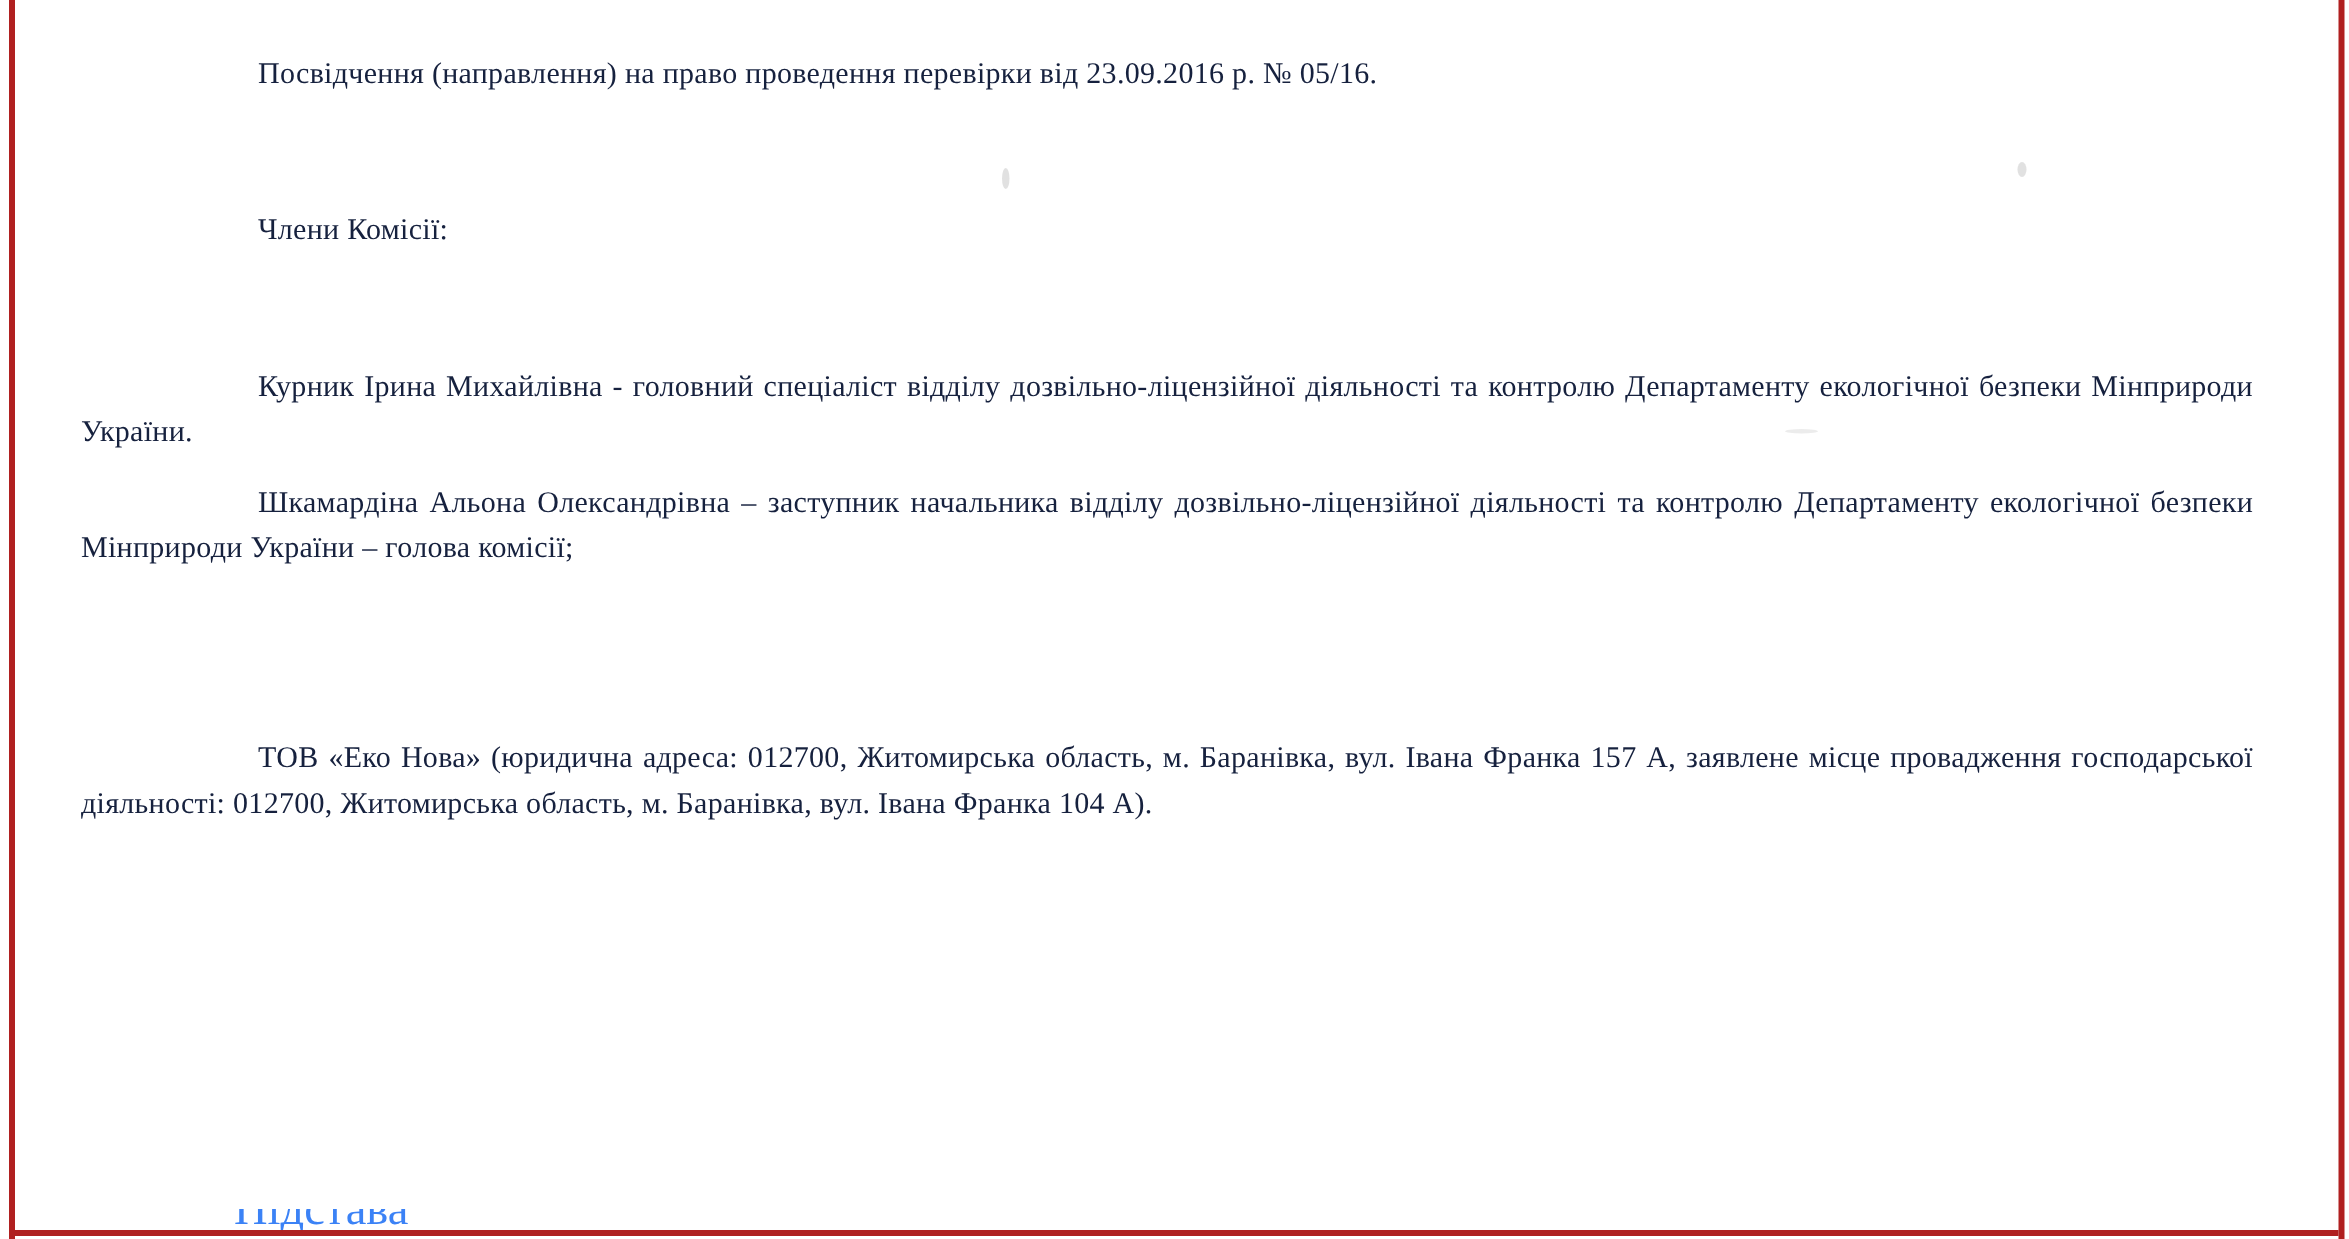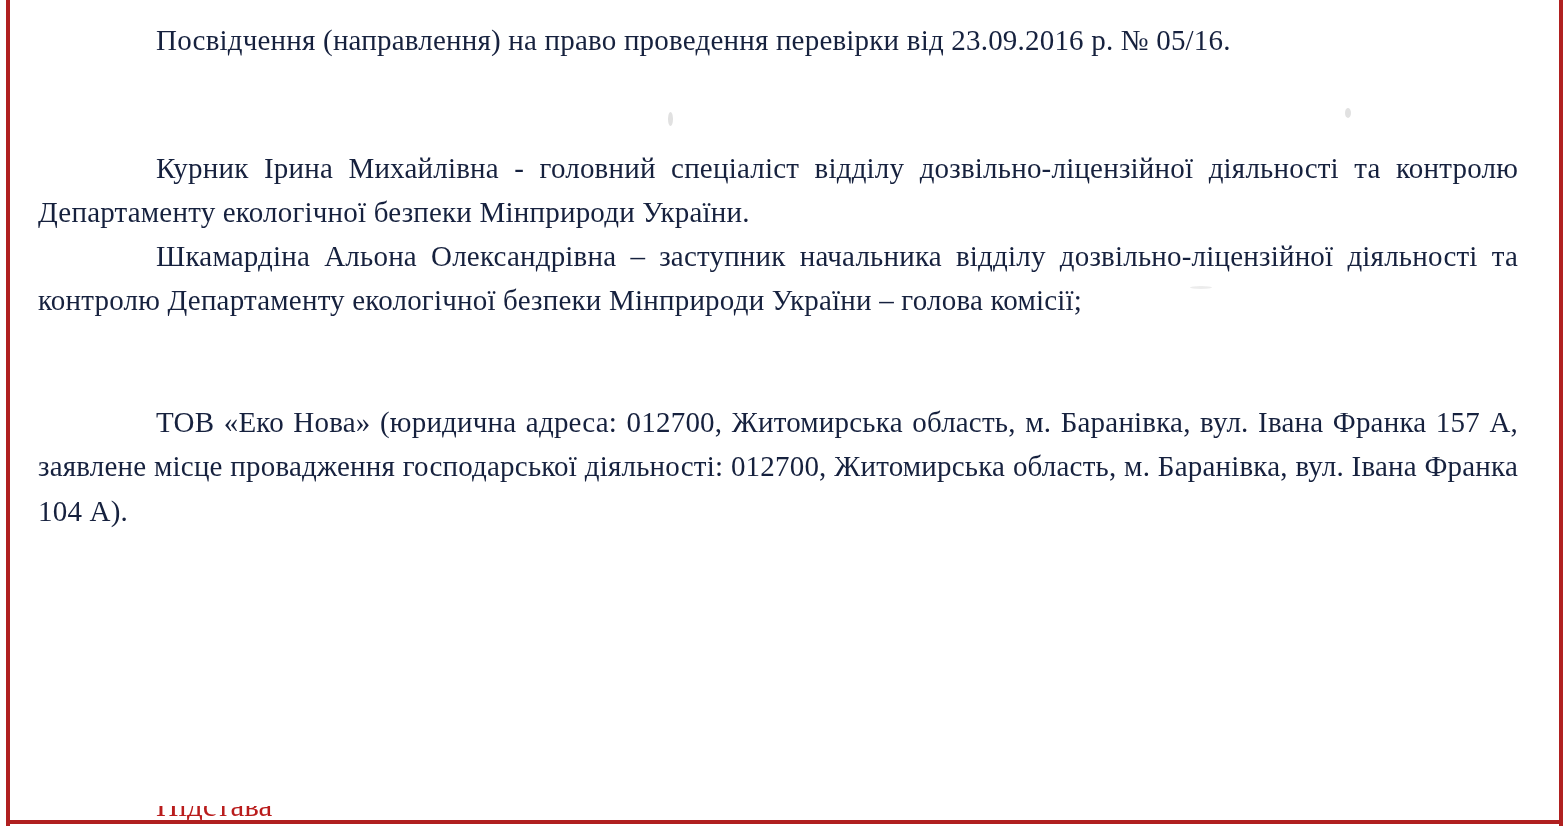--- a/index.html
+++ b/index.html
@@ -51,23 +51,23 @@
   }
 
   .doc-body {
     position: absolute;
     left: 38px;
     top: 18px;
     width: 1480px;
   }
 
   p.para {
-    margin: 0;
+    margin: 16px;
     color: #16213e;
-    font-size: 29px;
+    font-size: 20px;
     line-height: 1.52;
     text-align: justify;
     text-justify: inter-word;
     letter-spacing: 0.2px;
   }
   p.para.indent { text-indent: 118px; }
   p.para.last-left { text-align: left; }
   .gap-md { height: 42px; }
   .gap-lg { height: 78px; }
 
@@ -83,21 +83,21 @@
   .s3 { left: 1190px; top: 286px; width: 22px; height: 3px; opacity: .35; }
 
   
   .clipped-line {
     position: absolute;
     left: 156px;
     bottom: 6px;
     width: 420px;
     height: 14px;
     overflow: hidden;
-    color: #b91c1c;
+    color: #3b82f6;
     font-size: 31px;
     line-height: 31px;
   }
   .clipped-line span { display: block; margin-top: -16px; }
 </style>
 </head>
 <body>
 
 <div class="page">
 
@@ -108,20 +108,21 @@
   <div class="speck s1"></div>
   <div class="speck s2"></div>
   <div class="speck s3"></div>
 
   <div class="doc-body">
 
     <p class="para indent">Посвідчення (направлення) на право проведення перевірки від 23.09.2016 р. № 05/16.</p>
 
     <div class="gap-md"></div>
 
+    <p class="para indent last-left">Члени Комісії:</p>
 
     <div class="gap-md"></div>
 
     <p class="para indent">Курник Ірина Михайлівна - головний спеціаліст відділу дозвільно-ліцензійної діяльності та контролю Департаменту екологічної безпеки Мінприроди України.</p>
 
     <p class="para indent">Шкамардіна Альона Олександрівна – заступник начальника відділу дозвільно-ліцензійної діяльності та контролю Департаменту екологічної безпеки Мінприроди України – голова комісії;</p>
 
     <div class="gap-lg"></div>
 
     <p class="para indent">ТОВ «Еко Нова» (юридична адреса: 012700, Житомирська область, м. Баранівка, вул. Івана Франка 157 А, заявлене місце провадження господарської діяльності: 012700, Житомирська область, м. Баранівка, вул. Івана Франка 104 А).</p>

